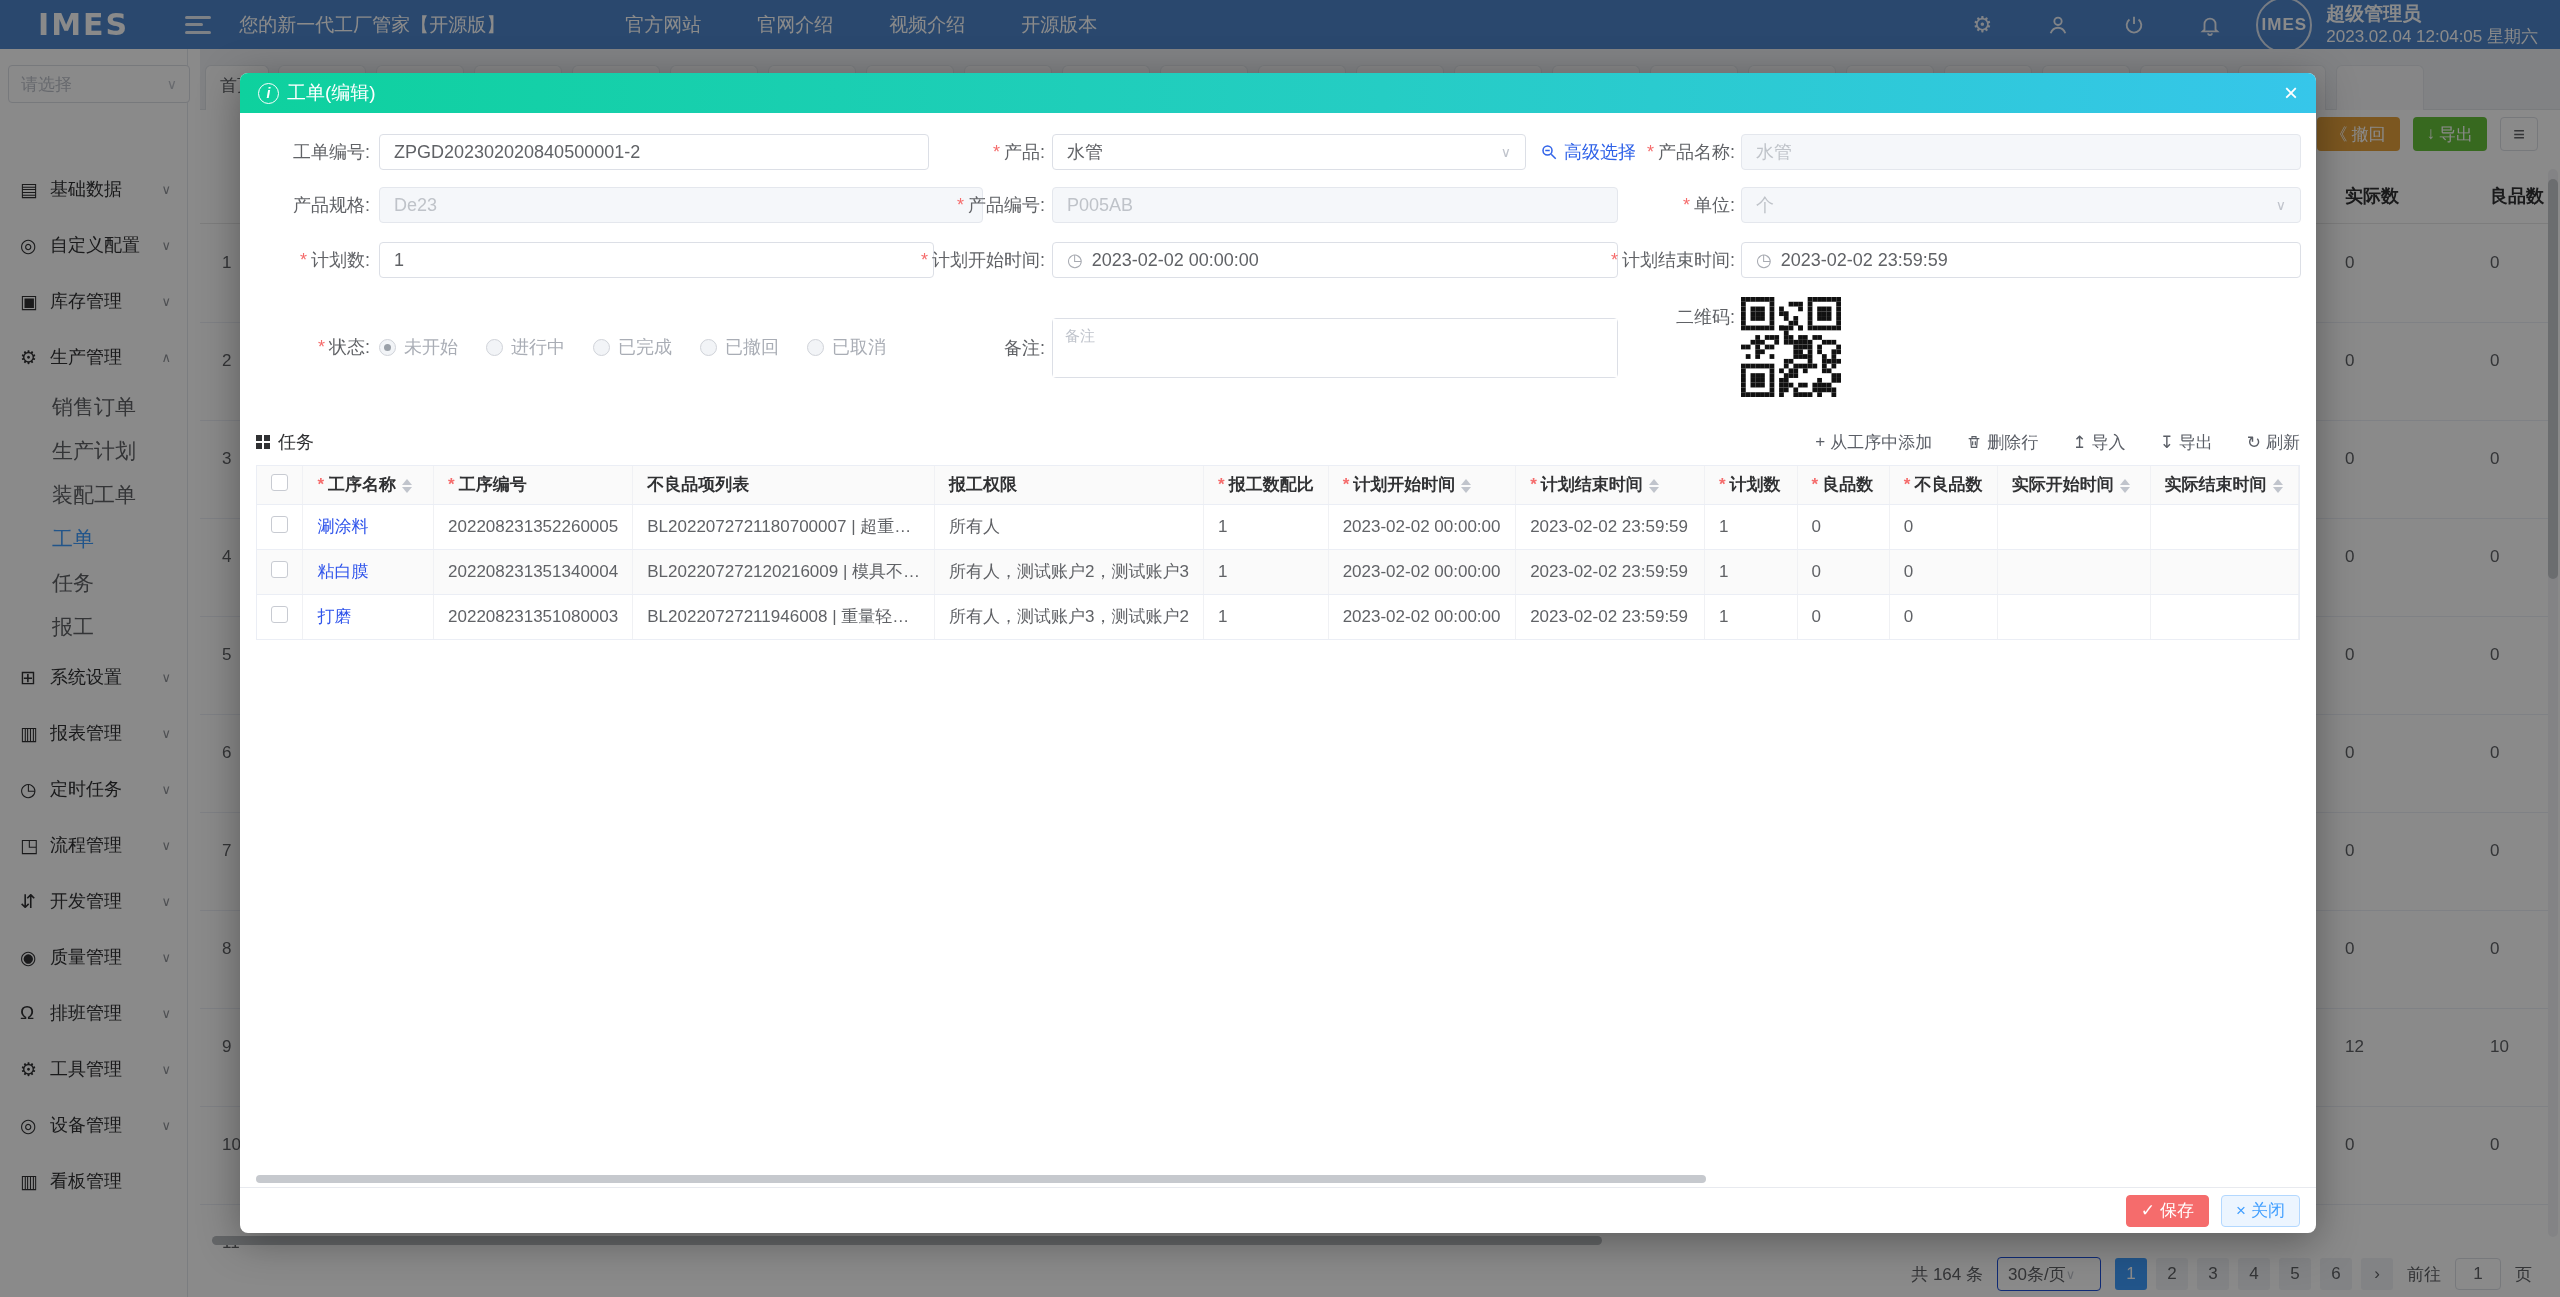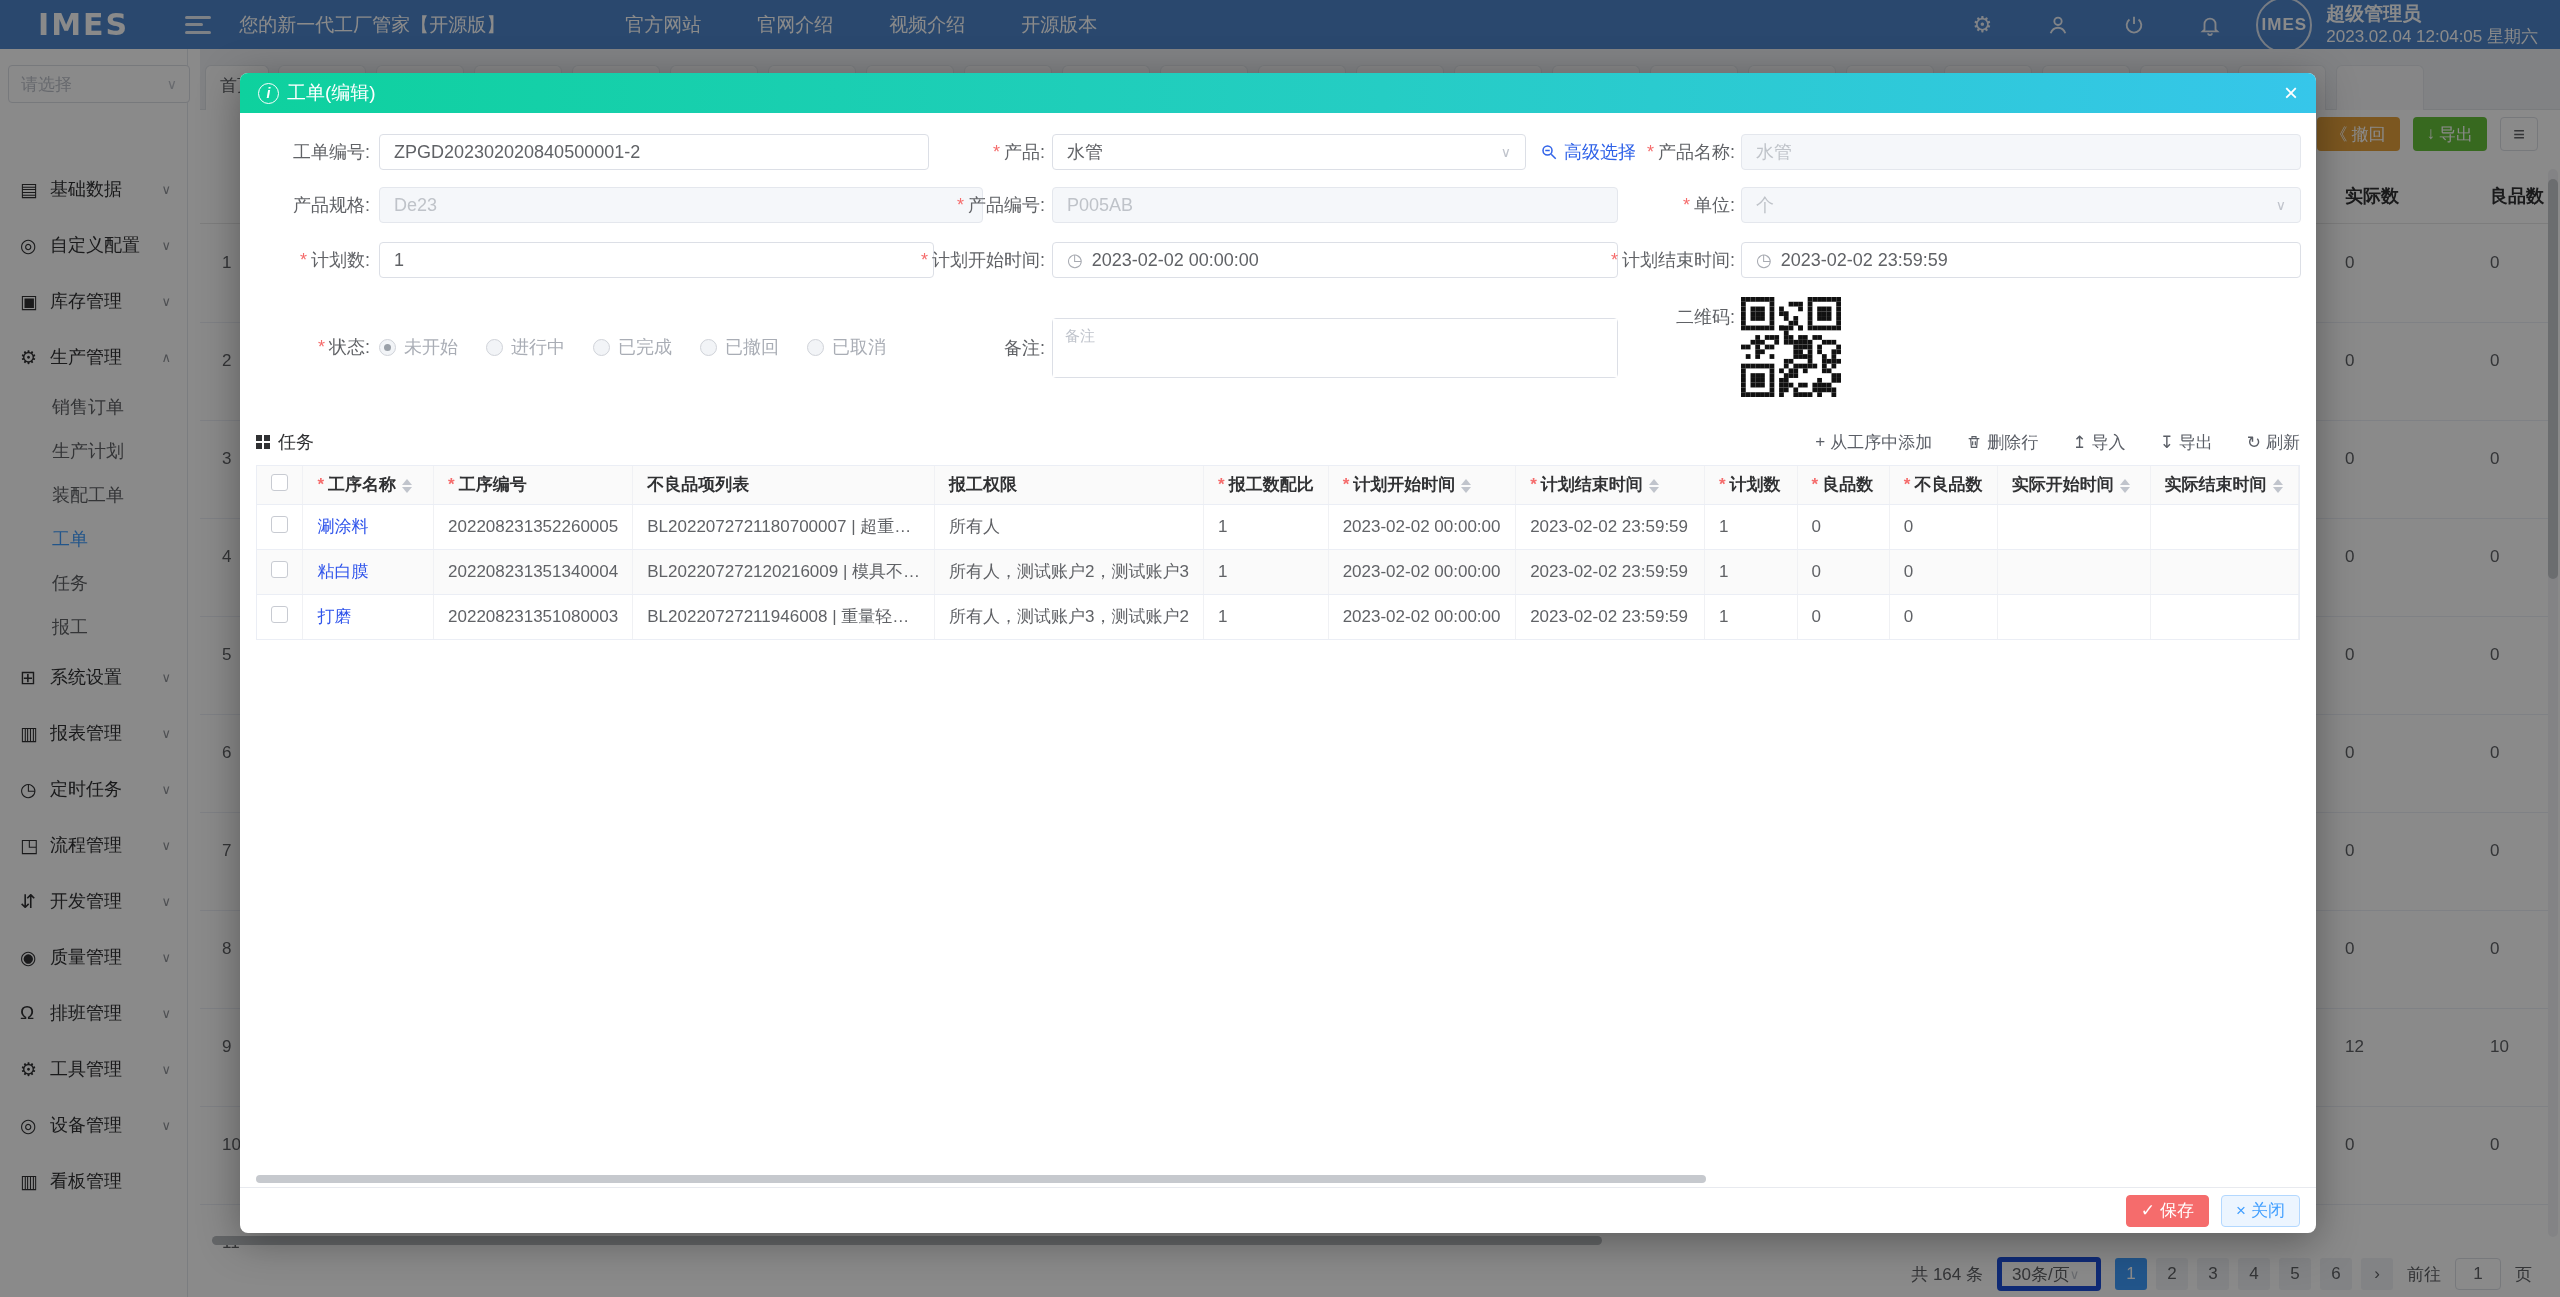--- a/index.html
+++ b/index.html
@@ -29,21 +29,21 @@
   
   #sidebar { position:absolute; left:0; top:49px; width:188px; height:1248px; background:#ffffff; border-right:1px solid #e4e7ed; z-index:1; }
   .side-select { position:absolute; left:8px; top:16px; width:182px; height:38px; background:#fff; border:1px solid #dcdfe6; border-radius:4px;
     display:flex; align-items:center; justify-content:space-between; padding:0 12px; color:#bfc3cb; font-size:17px; cursor:pointer; }
   .side-select .chev { color:#c0c4cc; font-size:14px; }
   #side-menu { position:absolute; top:112px; left:0; right:0; }
   .m-item { height:56px; display:flex; align-items:center; padding:0 16px 0 20px; cursor:pointer; }
   .m-item .mi-ic { width:30px; font-size:19px; color:#303133; }
   .m-item .mi-lb { flex:1; font-size:18px; color:#303133; }
   .m-item .mi-ch { font-size:13px; color:#909399; }
-  .m-sub { height:44px; display:flex; align-items:center; padding-left:52px; font-size:18px; color:#606266; cursor:pointer; }
+  .m-sub { height:44px; display:flex; align-items:center; padding-left:52px; font-size:21px; color:#606266; cursor:pointer; }
   .m-sub.active { color:#409eff; }
 
   
   #bg-content { position:absolute; left:200px; top:49px; right:0; bottom:0; background:#fff; z-index:1; }
   .tabstrip { position:absolute; left:0; top:0; right:0; height:61px; background:#eef0f4; border-bottom:1px solid #e0e3e8; }
   .tab { position:absolute; top:16px; height:45px; background:#fdfdfe; border:1px solid #e0e3e8; border-bottom:none;
     border-radius:6px 6px 0 0; display:flex; align-items:flex-start; justify-content:center; padding-top:8px; font-size:17px; color:#606266; cursor:pointer; }
   .tab.home { left:5px; width:64px; }
   .ghost-tab { position:absolute; top:16px; height:45px; width:88px; background:#f7f8fa; border:1px solid #e3e6ea; border-bottom:none; border-radius:6px 6px 0 0; }
   .bg-toolbar { position:absolute; top:65px; right:22px; height:40px; display:flex; gap:13px; align-items:center; }
@@ -58,21 +58,21 @@
   .bg-ch-good { left:2290px; }
   #bg-rows { position:absolute; top:176px; left:0; right:10px; }
   .bg-row { height:98px; border-bottom:1px solid #ebeef5; position:relative; }
   .bg-row .rn { position:absolute; left:22px; top:28px; color:#606266; font-size:17px; }
   .bg-row .va { position:absolute; left:2145px; top:28px; color:#606266; font-size:17px; }
   .bg-row .vg { position:absolute; left:2290px; top:28px; color:#606266; font-size:17px; }
   .bg-hthumb { position:absolute; left:12px; top:1187px; width:1390px; height:9px; border-radius:5px; background:#b9bcc1; }
   .bg-vtrack { position:absolute; right:2px; top:120px; width:10px; bottom:60px; background:#f2f3f5; border-radius:5px; }
   .bg-vthumb { position:absolute; right:2px; top:130px; width:10px; height:400px; background:#c6c9cd; border-radius:5px; }
   .pager { position:absolute; right:28px; top:1203px; height:44px; display:flex; align-items:center; gap:14px; color:#606266; font-size:17px; }
-  .pg-size { width:104px; height:34px; border:5px solid #1d4ed8; border-radius:4px; background:#fff; display:flex; align-items:center; padding:0 10px; cursor:pointer; }
+  .pg-size { width:104px; height:34px; border:1px solid #1d4ed8; border-radius:4px; background:#fff; display:flex; align-items:center; padding:0 10px; cursor:pointer; }
   .pg-size .chev{ color:#c0c4cc; font-size:13px; }
   .pg-pages { display:flex; gap:9px; align-items:center; }
   .pg-num { min-width:32px; height:32px; background:#f0f2f5; border-radius:3px; display:flex; align-items:center; justify-content:center; cursor:pointer; }
   .pg-num.active { background:#409eff; color:#fff; }
   .pg-jump-input { width:46px; height:32px; border:1px solid #dcdfe6; border-radius:4px; text-align:center; font-size:17px; color:#606266; background:#fff; }
 
   
   #overlay { position:absolute; inset:0; background:rgba(0,0,0,0.46); z-index:10; }
   #modal { position:absolute; left:240px; top:73px; width:2076px; height:1160px; background:#fff; border-radius:8px;
     box-shadow:0 8px 40px rgba(0,0,0,.35); z-index:20; }

